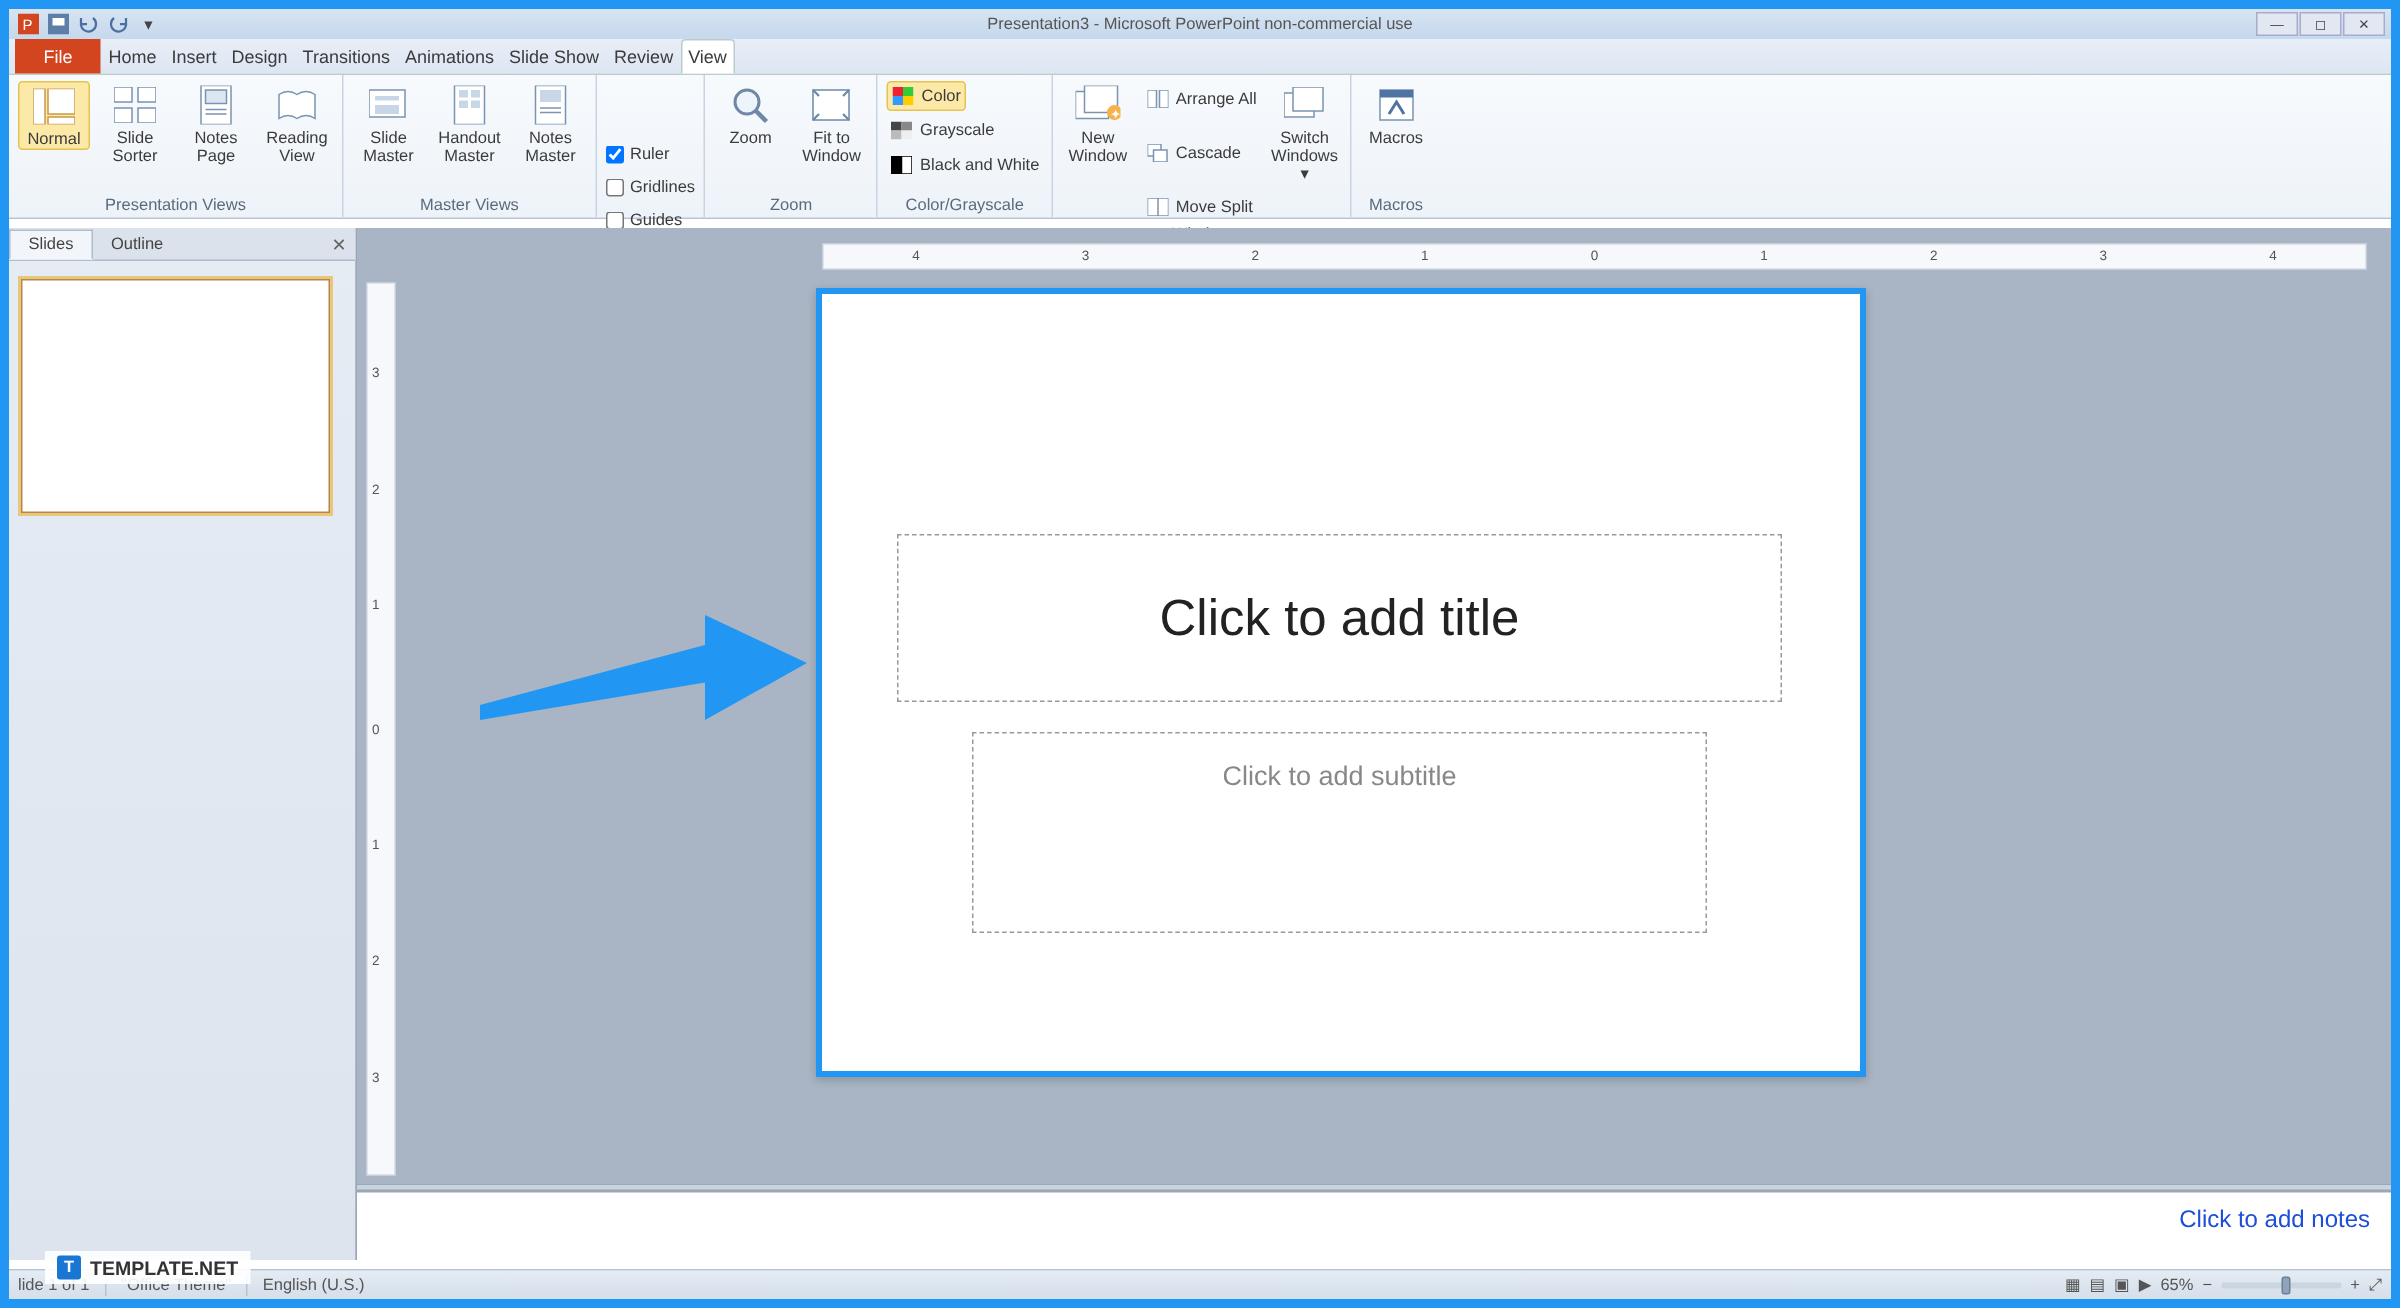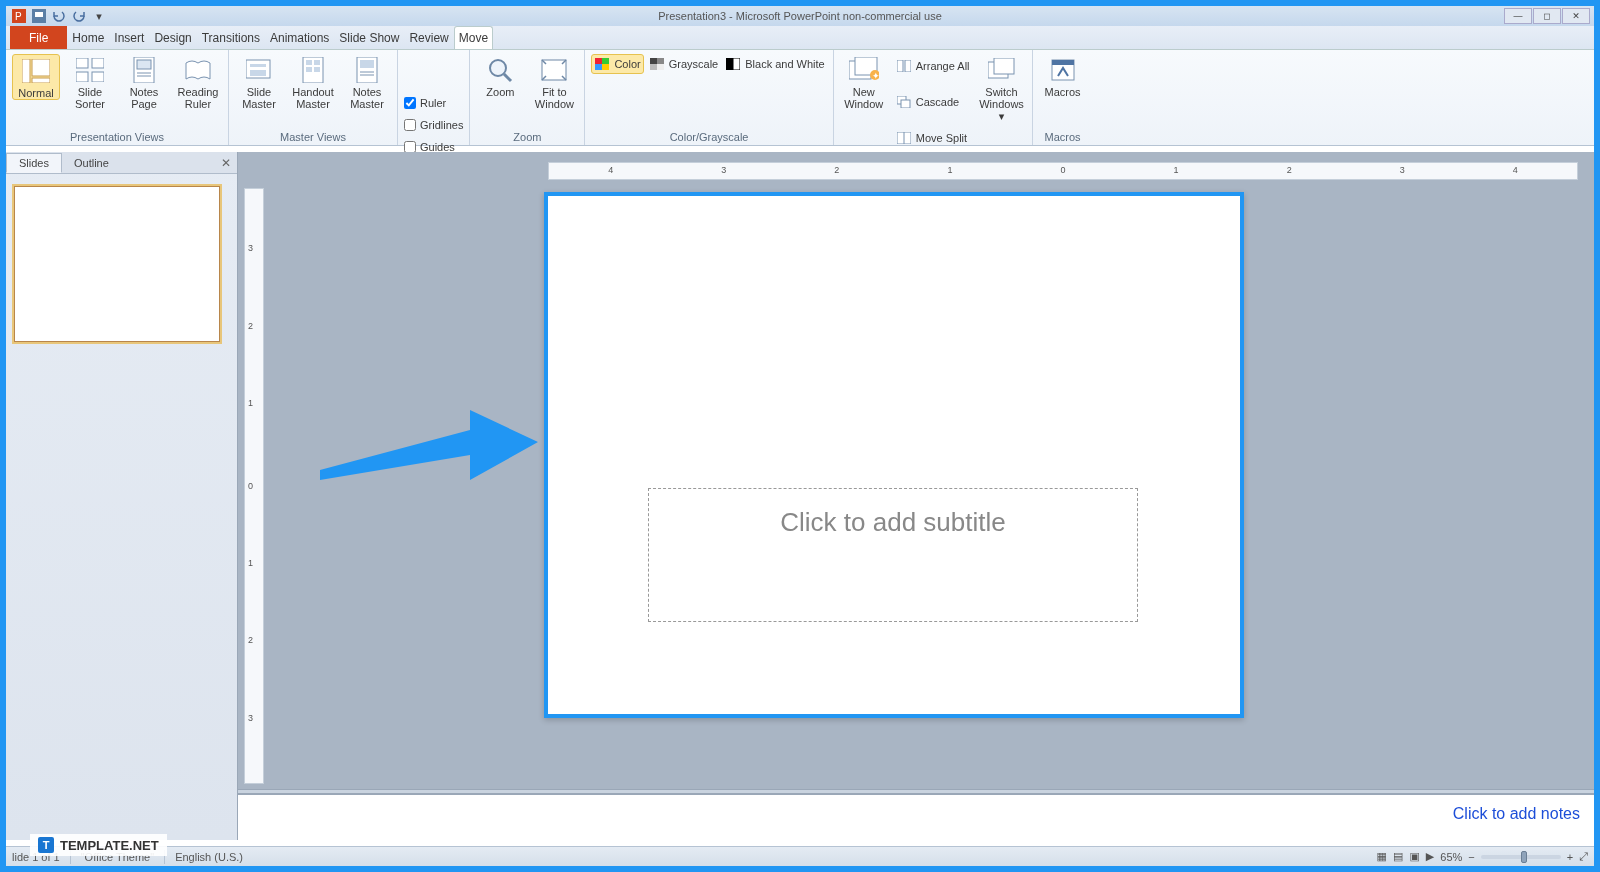--- a/index.html
+++ b/index.html
@@ -48,21 +48,21 @@
 
 
 .canvas-wrap { flex: 1; position: relative; background: #a9b5c4; }
 .vruler { position: absolute; left: 6px; top: 36px; width: 20px; bottom: 56px; background: #f6f8fb; border: 1px solid #c5cfda; }
 .vruler .tick-label { position: absolute; left: 3px; font-size: 9px; color: #555; transform: translateY(-50%); }
 .hruler { position: absolute; top: 10px; left: 310px; right: 16px; height: 18px; background: #f6f8fb; border: 1px solid #c5cfda; }
 .hruler .tick-label { position: absolute; top: 2px; font-size: 9px; color: #555; transform: translateX(-50%); }
 .slide { position: absolute; left: 306px; top: 40px; width: 700px; height: 526px; background: #fff; border: 4px solid #2196f3; box-shadow: 0 2px 6px rgba(0,0,0,.2); }
 .placeholder { position: absolute; border: 1px dashed #999; display: flex; align-items: flex-start; justify-content: center; padding-top: 18px; color: #3b3b3b; cursor: text; }
 .ph-title { left: 50px; top: 160px; width: 590px; height: 112px; font-size: 34px; color: #222; align-items: center; padding-top: 0; }
-.ph-sub { left: 100px; top: 292px; width: 490px; height: 134px; font-size: 26px; color: #888; }
+.ph-sub { left: 100px; top: 292px; width: 490px; height: 134px; font-size: 18px; color: #888; }
 .arrow-annot { position: absolute; left: 82px; top: 248px; pointer-events: none; }
 
 
 .notes-splitter { position: absolute; left: 0; right: 0; bottom: 46px; height: 5px; background: #c9d3df; border-top: 1px solid #9aa7b7; border-bottom: 1px solid #9aa7b7; cursor: row-resize; }
 .notes-pane { position: absolute; left: 0; right: 0; bottom: 0; height: 46px; background: #fff; border-top: 1px solid #9aa7b7; padding: 10px 14px; font-size: 16px; color: #1d4ed8; }
 
 
 .statusbar { position: absolute; left: 0; right: 0; bottom: 0; height: 20px; background: linear-gradient(to bottom, #e4ebf3, #d5dfea); border-top: 1px solid #b5c3d3; display: flex; align-items: center; font-size: 11px; color: #555; padding: 0 6px; gap: 10px; }
 .status-sep { width: 1px; height: 14px; background: #b5c3d3; }
 .status-right { margin-left: auto; display: flex; align-items: center; gap: 6px; }
@@ -116,21 +116,21 @@
 
 <div class="tabs">
   <div class="tab file">File</div>
   <div class="tab">Home</div>
   <div class="tab">Insert</div>
   <div class="tab">Design</div>
   <div class="tab">Transitions</div>
   <div class="tab">Animations</div>
   <div class="tab">Slide Show</div>
   <div class="tab">Review</div>
-  <div class="tab active">Move</div>
+  <div class="tab active">View</div>
 </div>
 
 <div class="ribbon">
 
   <div class="group">
     <div class="group-body">
       <div class="big-btn selected">
         <div class="icon-box">
             <svg width="28" height="24">
               <rect x="0" y="0" width="8" height="24" fill="#fff" stroke="#c79a4b"></rect>
@@ -161,21 +161,21 @@
             </svg>
           </div>
         <span>Notes Page</span>
       </div>
       <div class="big-btn">
         <div class="icon-box">
             <svg width="28" height="22">
               <path d="M2 4 Q8 0 14 4 Q20 0 26 4 L26 20 Q20 16 14 20 Q8 16 2 20 Z" fill="#fff" stroke="#7a93b0"></path>
             </svg>
           </div>
-        <span>Reading Ruler</span>
+        <span>Reading View</span>
       </div>
     </div>
     <div class="group-label">Presentation Views</div>
   </div>
 
   <div class="group">
     <div class="group-body">
       <div class="big-btn">
         <div class="icon-box">
             <svg width="26" height="24">
@@ -249,21 +249,21 @@
               <path d="M6 6 L2 2 M22 6 L26 2 M6 18 L2 22 M22 18 L26 22" stroke="#6e88a6" stroke-width="1.5"></path>
             </svg>
           </div>
         <span>Fit to Window</span>
       </div>
     </div>
     <div class="group-label">Zoom</div>
   </div>
 
   <div class="group">
-    <div class="group-body" style="flex-direction:row; gap:3px; padding-top:2px;">
+    <div class="group-body" style="flex-direction:column; gap:3px; padding-top:2px;">
       <div class="small-row selected">
           <span class="mini-icon">
             <svg width="14" height="12">
               <rect x="0" y="0" width="7" height="6" fill="#e23"></rect>
               <rect x="7" y="0" width="7" height="6" fill="#3c3"></rect>
               <rect x="0" y="6" width="7" height="6" fill="#39f"></rect>
               <rect x="7" y="6" width="7" height="6" fill="#fc0"></rect>
             </svg>
           </span>
           <span>Color</span>
@@ -392,20 +392,21 @@
       <span class="tick-label" style="top:10%">3</span>
       <span class="tick-label" style="top:23%">2</span>
       <span class="tick-label" style="top:36%">1</span>
       <span class="tick-label" style="top:50%">0</span>
       <span class="tick-label" style="top:63%">1</span>
       <span class="tick-label" style="top:76%">2</span>
       <span class="tick-label" style="top:89%">3</span>
     </div>
 
     <div class="slide">
+      <div class="placeholder ph-title">Click to add title</div>
       <div class="placeholder ph-sub">Click to add subtitle</div>
     </div>
 
     <svg class="arrow-annot" width="220" height="90">
       <polygon points="0,70 150,30 150,10 218,42 150,80 150,55 0,80" fill="#2196f3"></polygon>
     </svg>
 
     <div class="notes-splitter"></div>
     <div class="notes-pane">Click to add notes</div>
   </div>

